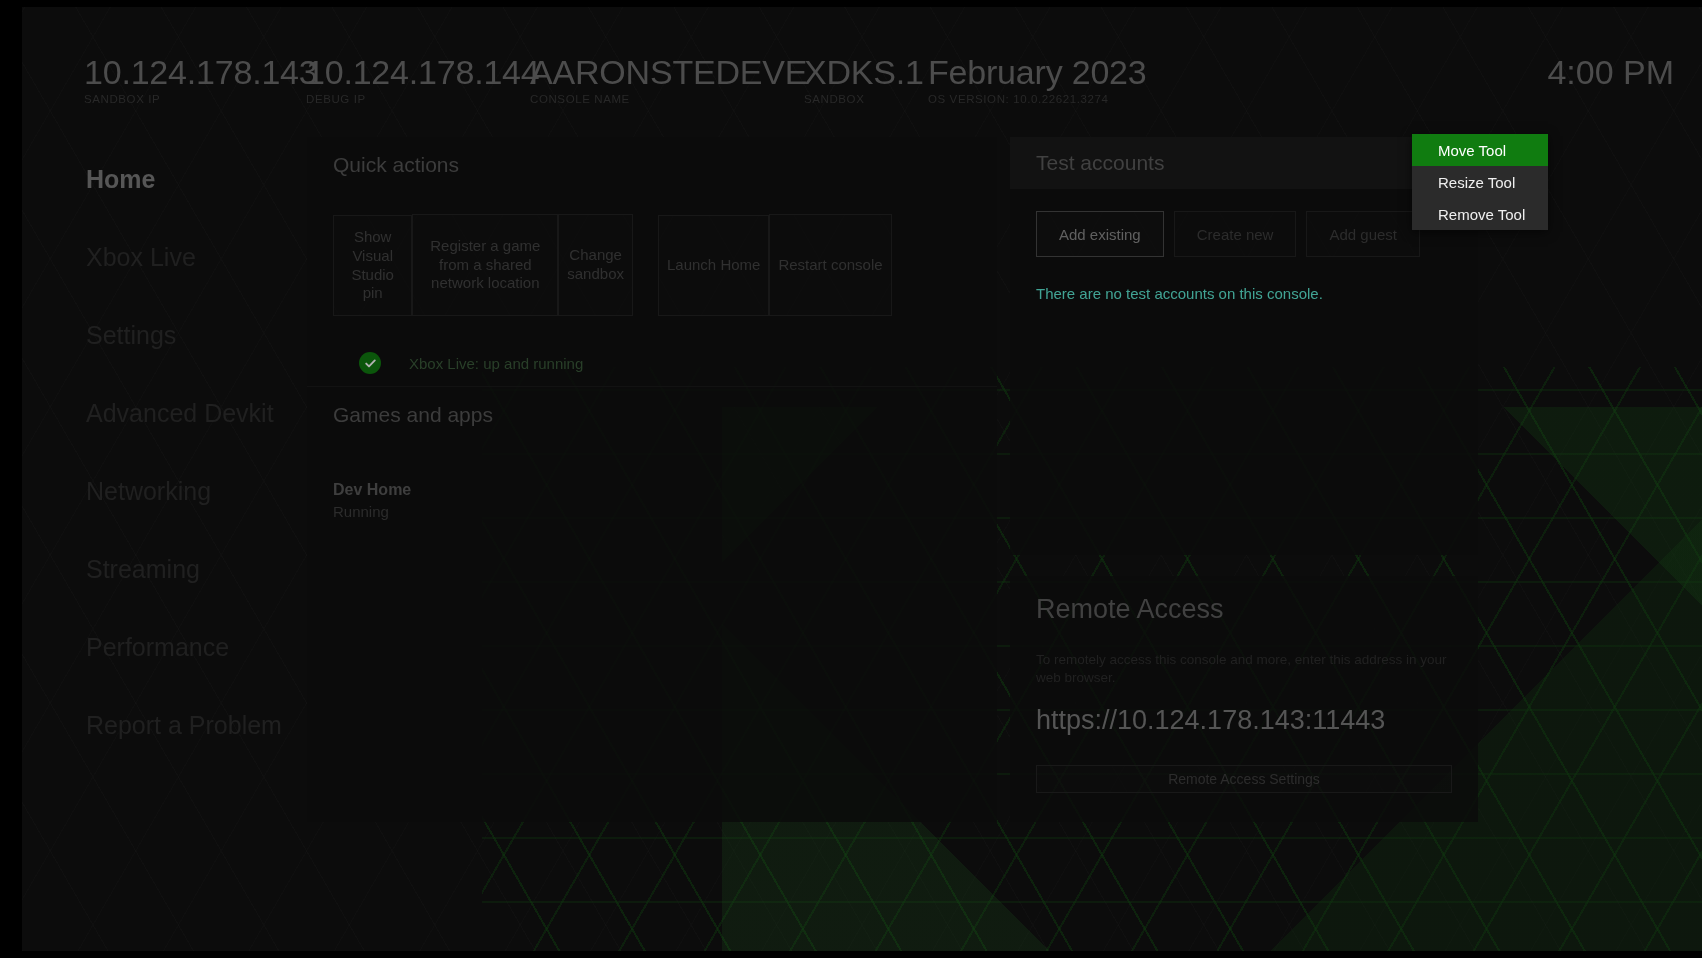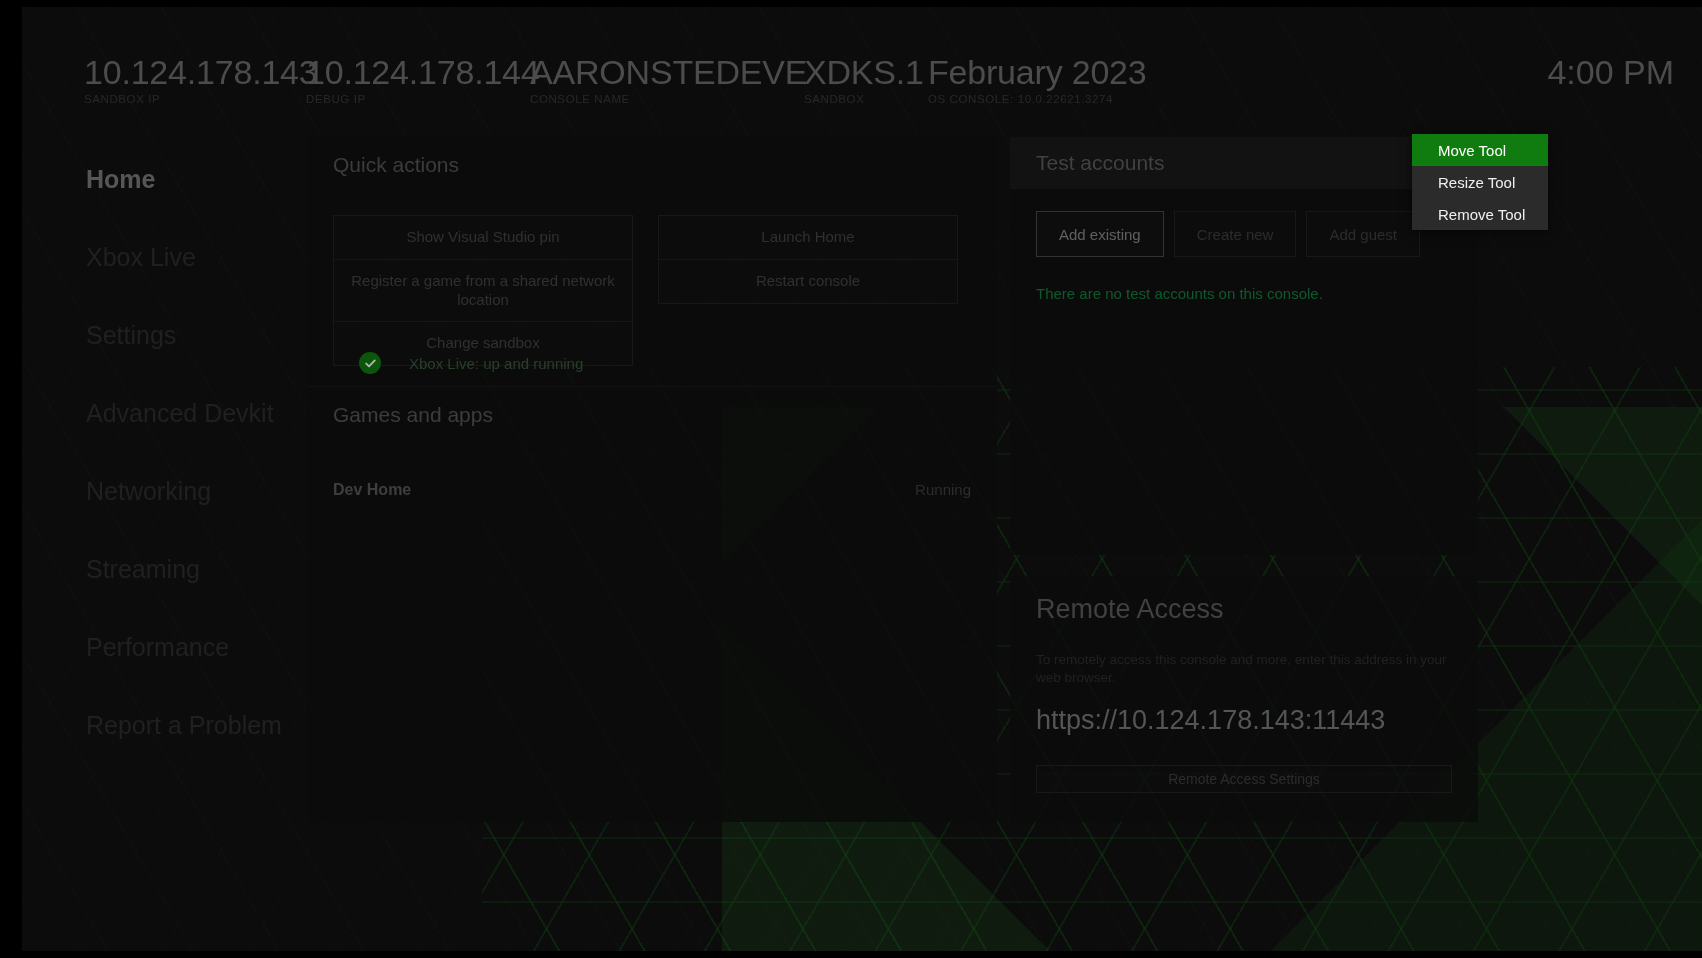--- a/index.html
+++ b/index.html
@@ -153,21 +153,21 @@
   #quick-actions {
     position: relative;
     height: 250px;
     border-bottom: 1px solid #1b1b1b;
   }
   .qa-grid {
     display: flex;
     gap: 25px;
     padding: 38px 26px 0 26px;
   }
-  .qa-col { display: flex; flex-direction: column; width: 300px; }
+  .qa-col { display: flex; flex-direction: row; width: 300px; }
   .qa-btn {
     border: 1px solid #232323;
     background: rgba(255,255,255,0.012);
     color: #454545;
     font-size: 15px;
     text-align: center;
     padding: 12px 8px;
     min-height: 44px;
     display: flex;
     align-items: center;
@@ -199,20 +199,21 @@
     color: #3b5b3b;
     white-space: nowrap;
   }
 
   #games-apps { position: relative; }
   .app-row {
     display: flex;
     align-items: flex-start;
     justify-content: space-between;
     padding: 52px 26px 0 26px;
+    flex-direction: column;
   }
   .app-name {
     font-size: 16px;
     font-weight: 700;
     color: #5a5a5a;
     line-height: 1.35;
   }
   .app-pfn {
     font-size: 14px;
     font-weight: 400;
@@ -264,21 +265,21 @@
     padding: 0 22px;
     white-space: nowrap;
   }
   .ta-btn.focused {
     border-color: #4a4a4a;
     color: #8a8a8a;
     background: rgba(255,255,255,0.02);
   }
   #ta-empty {
     font-size: 15px;
-    color: #15803d;
+    color: #5eead4;
     padding: 28px 0 0 26px;
   }
 
   #remote-access {
     position: absolute;
     left: 1010px; top: 576px;
     width: 468px; height: 246px;
     background: rgba(16,16,16,0.80);
     z-index: 10;
   }
@@ -369,21 +370,21 @@
     <div class="hdr-group" style="left:508px;">
       <div class="hdr-value">AARONSTEDEVE</div>
       <div class="hdr-label">CONSOLE NAME</div>
     </div>
     <div class="hdr-group" style="left:782px;">
       <div class="hdr-value">XDKS.1</div>
       <div class="hdr-label">SANDBOX</div>
     </div>
     <div class="hdr-group" style="left:906px;">
       <div class="hdr-value">February 2023</div>
-      <div class="hdr-label">OS CONSOLE: 10.0.22621.3274</div>
+      <div class="hdr-label">OS VERSION: 10.0.22621.3274</div>
     </div>
     <div id="hdr-time">4:00 PM</div>
   </div>
 
   <div id="sidebar">
     <div class="nav-item active">Home</div>
     <div class="nav-item">Xbox Live</div>
     <div class="nav-item">Settings</div>
     <div class="nav-item">Advanced Devkit</div>
     <div class="nav-item">Networking</div>

